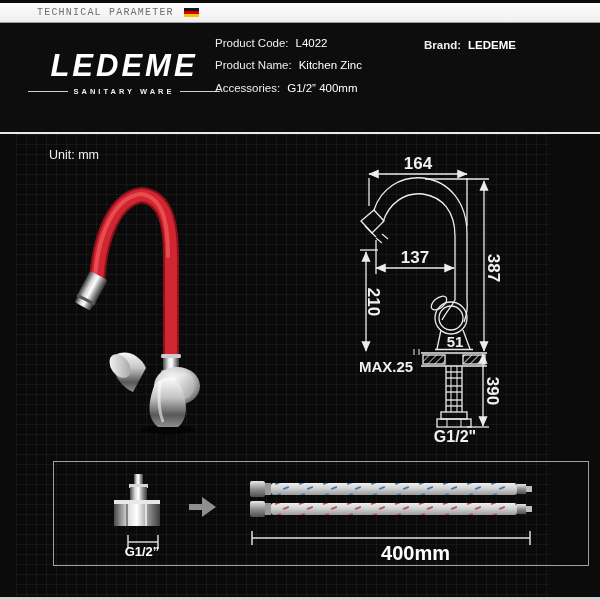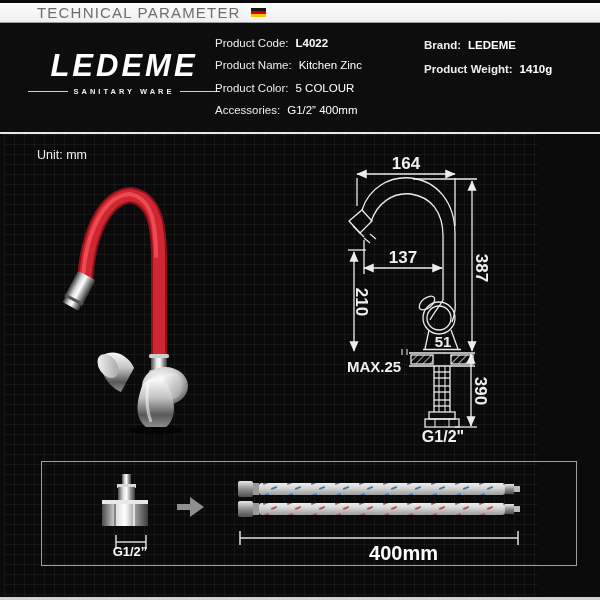--- a/index.html
+++ b/index.html
@@ -3,21 +3,21 @@
 <meta charset="utf-8">
 <style>
   html,body{margin:0;padding:0;background:#222;}
   .page{position:relative;width:600px;height:600px;background:#0b0b0b;overflow:hidden;
         font-family:"Liberation Sans",sans-serif;-webkit-font-smoothing:antialiased;}
 
   
   .topbar{position:absolute;left:0;top:0;width:600px;height:19px;border-top:3px solid #0a0a0a;
           background:linear-gradient(#fdfdfd,#efefef);border-bottom:1px solid #9e9e9e;
           display:flex;align-items:center;}
-  .topbar-title{margin-left:37px;font-size:15px;letter-spacing:1.2px;color:#6d6d6d;}
+  .topbar-title{margin-left:37px;font-size:10px;letter-spacing:1.2px;color:#6d6d6d;font-family:Liberation Mono, monospace;}
   .flag{display:inline-flex;flex-direction:column;width:15px;height:9px;margin-left:10px;}
   .flag span{flex:1;}
   .flag .f1{background:#161616;}
   .flag .f2{background:#d40000;}
   .flag .f3{background:#f2c400;}
 
   
   .header{position:absolute;left:0;top:23px;width:600px;height:109px;background:#0d0d0d;
           border-bottom:2px solid #e8e8e8;color:#f2f2f2;}
   .logo{position:absolute;left:28px;top:27px;width:192px;text-align:center;}
@@ -27,24 +27,24 @@
   .logo-tag .tg{font-size:7.5px;letter-spacing:3px;color:#efefef;font-weight:bold;white-space:nowrap;}
 
   .specs{position:absolute;font-size:11.5px;color:#f1f1f1;}
   .specs-left{left:215px;top:14px;}
   .specs-left .spec-row{height:22.3px;}
   .specs-right{left:424px;top:16px;font-weight:bold;}
   .specs-right .spec-row{height:23.8px;}
   .spec-row{display:flex;align-items:flex-start;white-space:nowrap;}
   .spec-label{color:#ededed;}
   .spec-value{margin-left:7px;color:#fff;}
-  .spec-value.bold{font-weight:bold;}
+  .spec-value.bold{font-weight:normal;}
 
   
-  .canvas{position:absolute;left:4px;top:134px;width:534px;height:463px;background-color:#0a0a0a;
+  .canvas{position:absolute;left:16px;top:134px;width:534px;height:463px;background-color:#0a0a0a;
      background-image:linear-gradient(rgba(255,255,255,0.05) 1px,transparent 1px),
                       linear-gradient(90deg,rgba(255,255,255,0.05) 1px,transparent 1px);
      background-size:10px 10px;}
   .unit{position:absolute;left:33px;top:14px;font-size:12.5px;color:#f0f0f0;}
 
   .faucet-photo{position:absolute;left:48px;top:44px;}
   .tech-drawing{position:absolute;left:335px;top:16px;}
 
   
   .acc-box{position:absolute;left:37px;top:327px;width:536px;height:105px;
@@ -89,37 +89,29 @@
     <div class="specs specs-left">
       <div class="spec-row">
         <span class="spec-label">Product Code:</span>
         <span class="spec-value bold">L4022</span>
       </div>
       <div class="spec-row">
         <span class="spec-label">Product Name:</span>
         <span class="spec-value">Kitchen Zinc</span>
       </div>
       <div class="spec-row">
-        <span class="spec-label">Product Color:</span>
-        <span class="spec-value">5 COLOUR</span>
-      </div>
-      <div class="spec-row">
         <span class="spec-label">Accessories:</span>
         <span class="spec-value">G1/2”  400mm</span>
       </div>
     </div>
 
     <div class="specs specs-right">
       <div class="spec-row">
         <span class="spec-label">Brand:</span>
         <span class="spec-value">LEDEME</span>
-      </div>
-      <div class="spec-row">
-        <span class="spec-label">Product Weight:</span>
-        <span class="spec-value">1410g</span>
       </div>
     </div>
   </div>
 
   <div class="canvas">
     <div class="unit">Unit: mm</div>
 
     <svg class="faucet-photo" width="230" height="280" viewBox="0 0 230 280">
       <defs>
         <linearGradient id="tipGrad" x1="0" y1="0" x2="1" y2="0">

